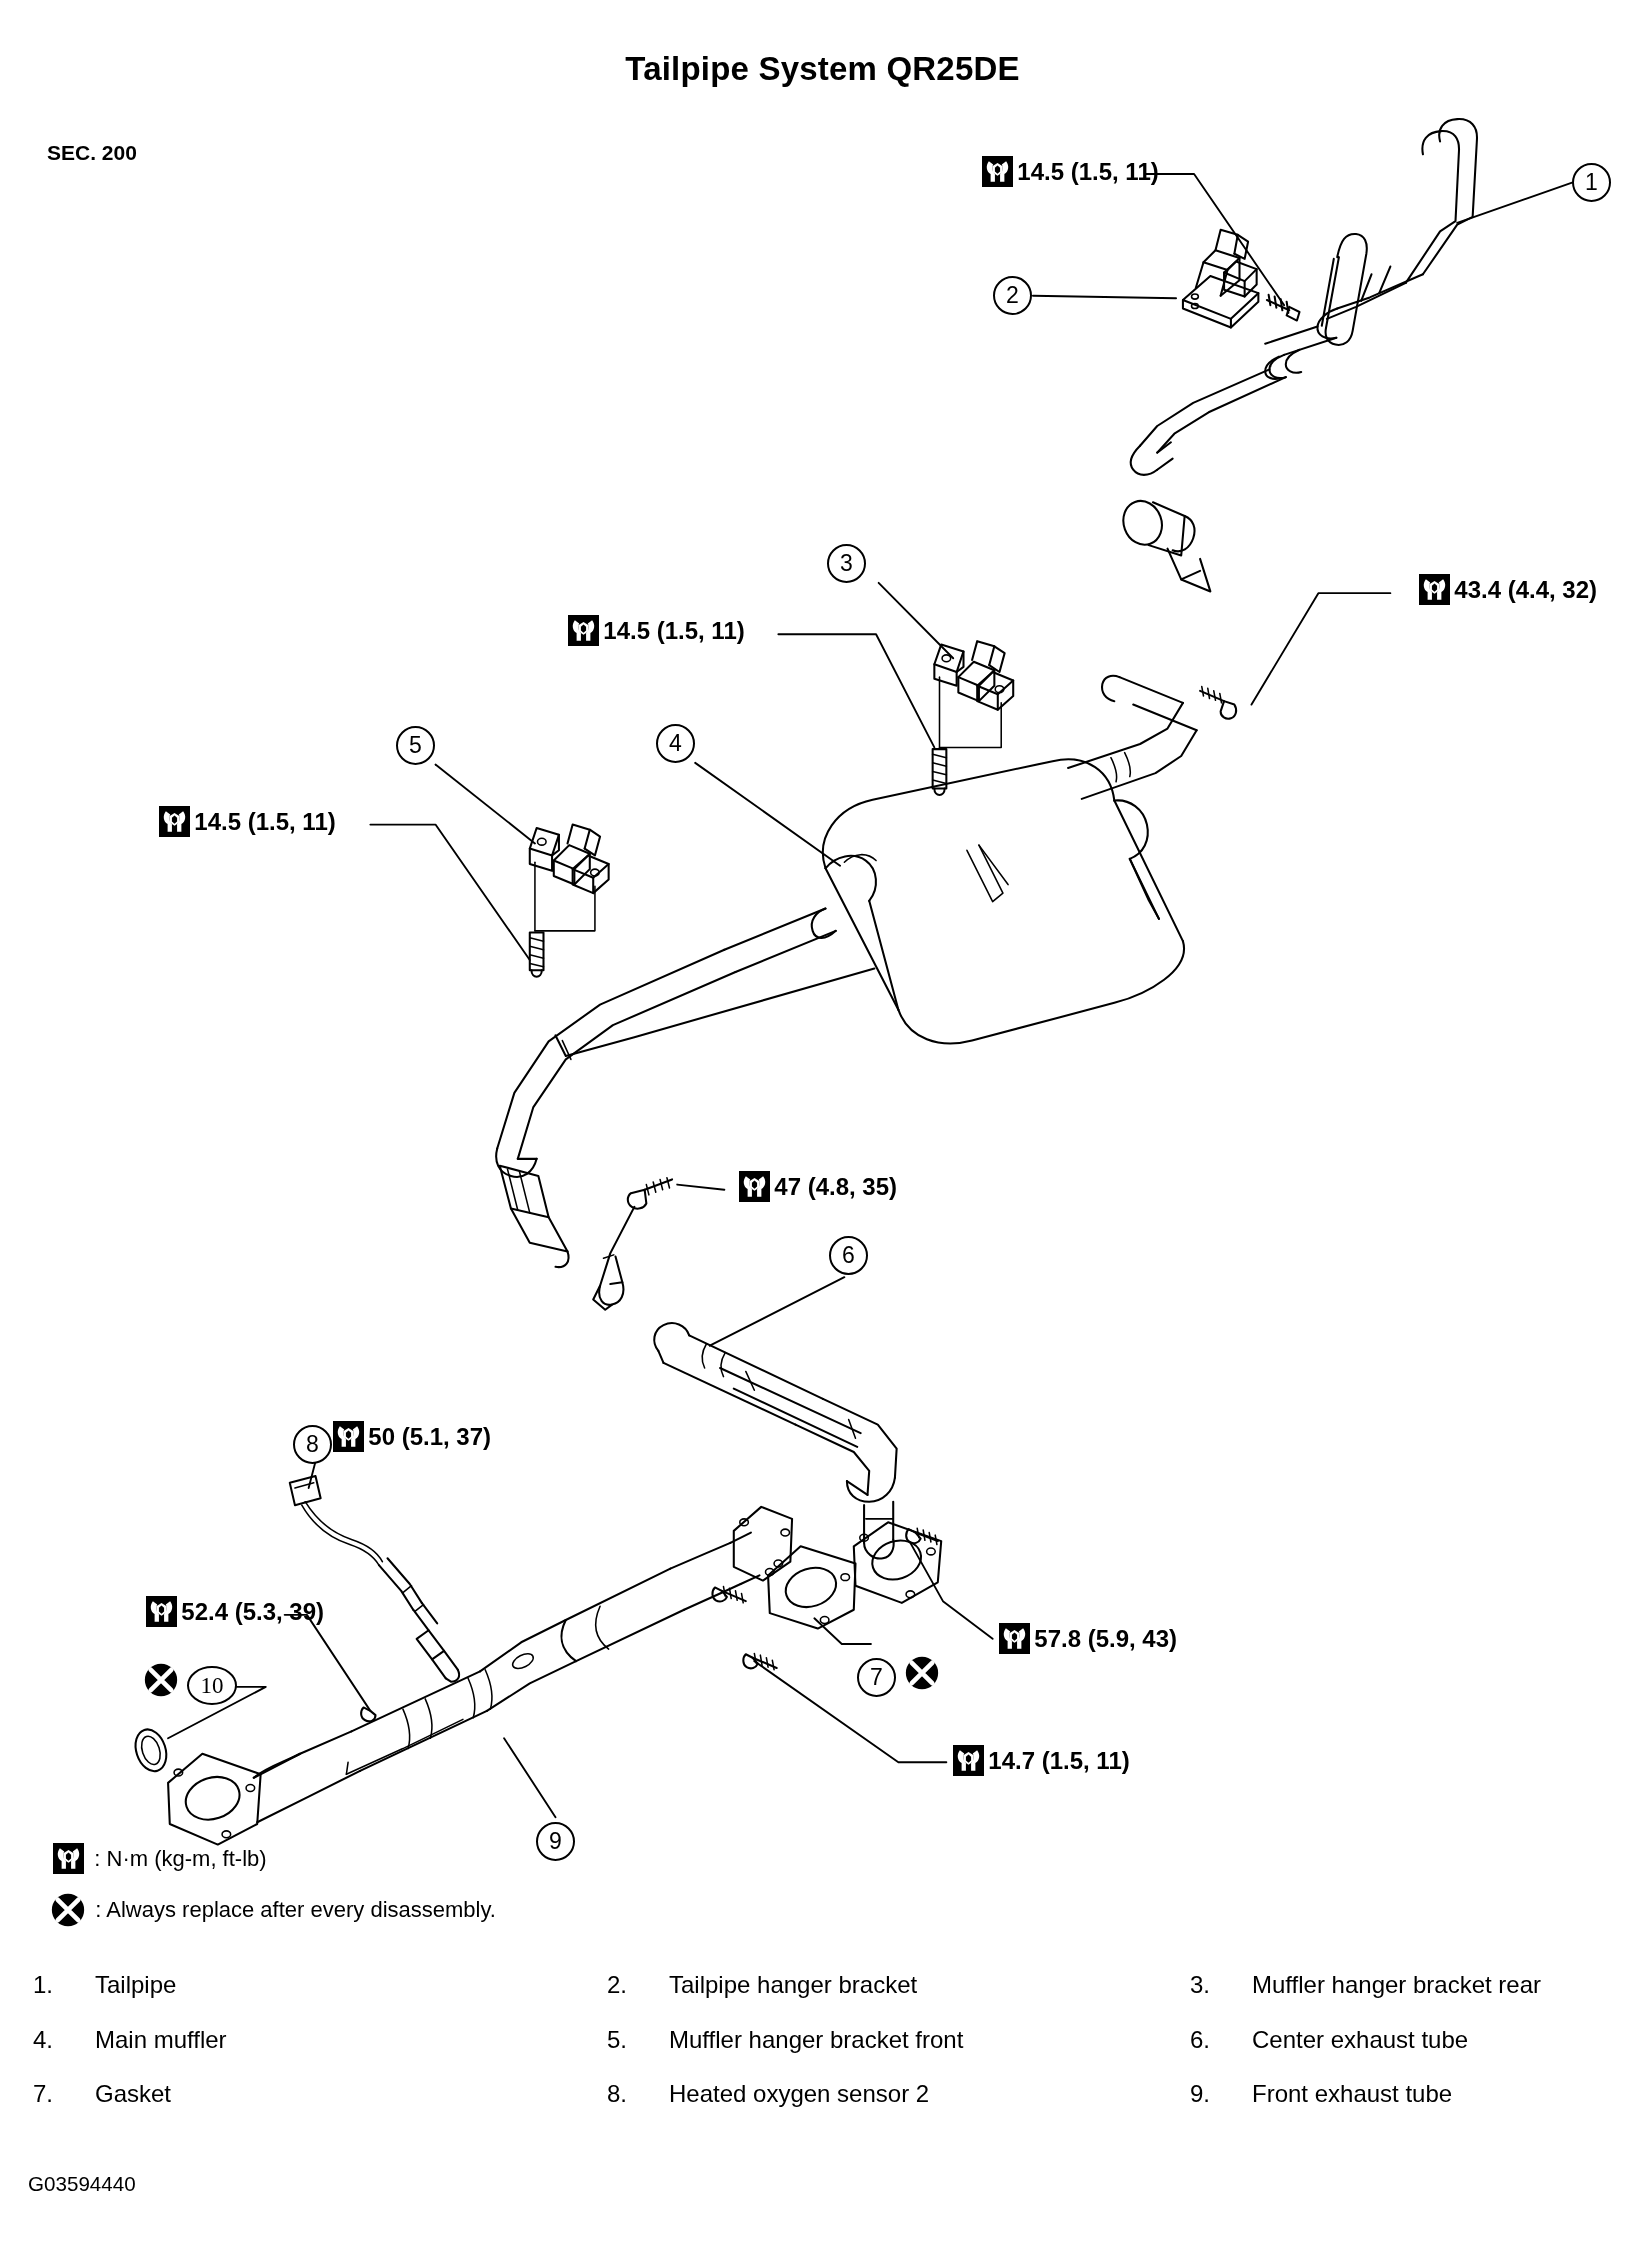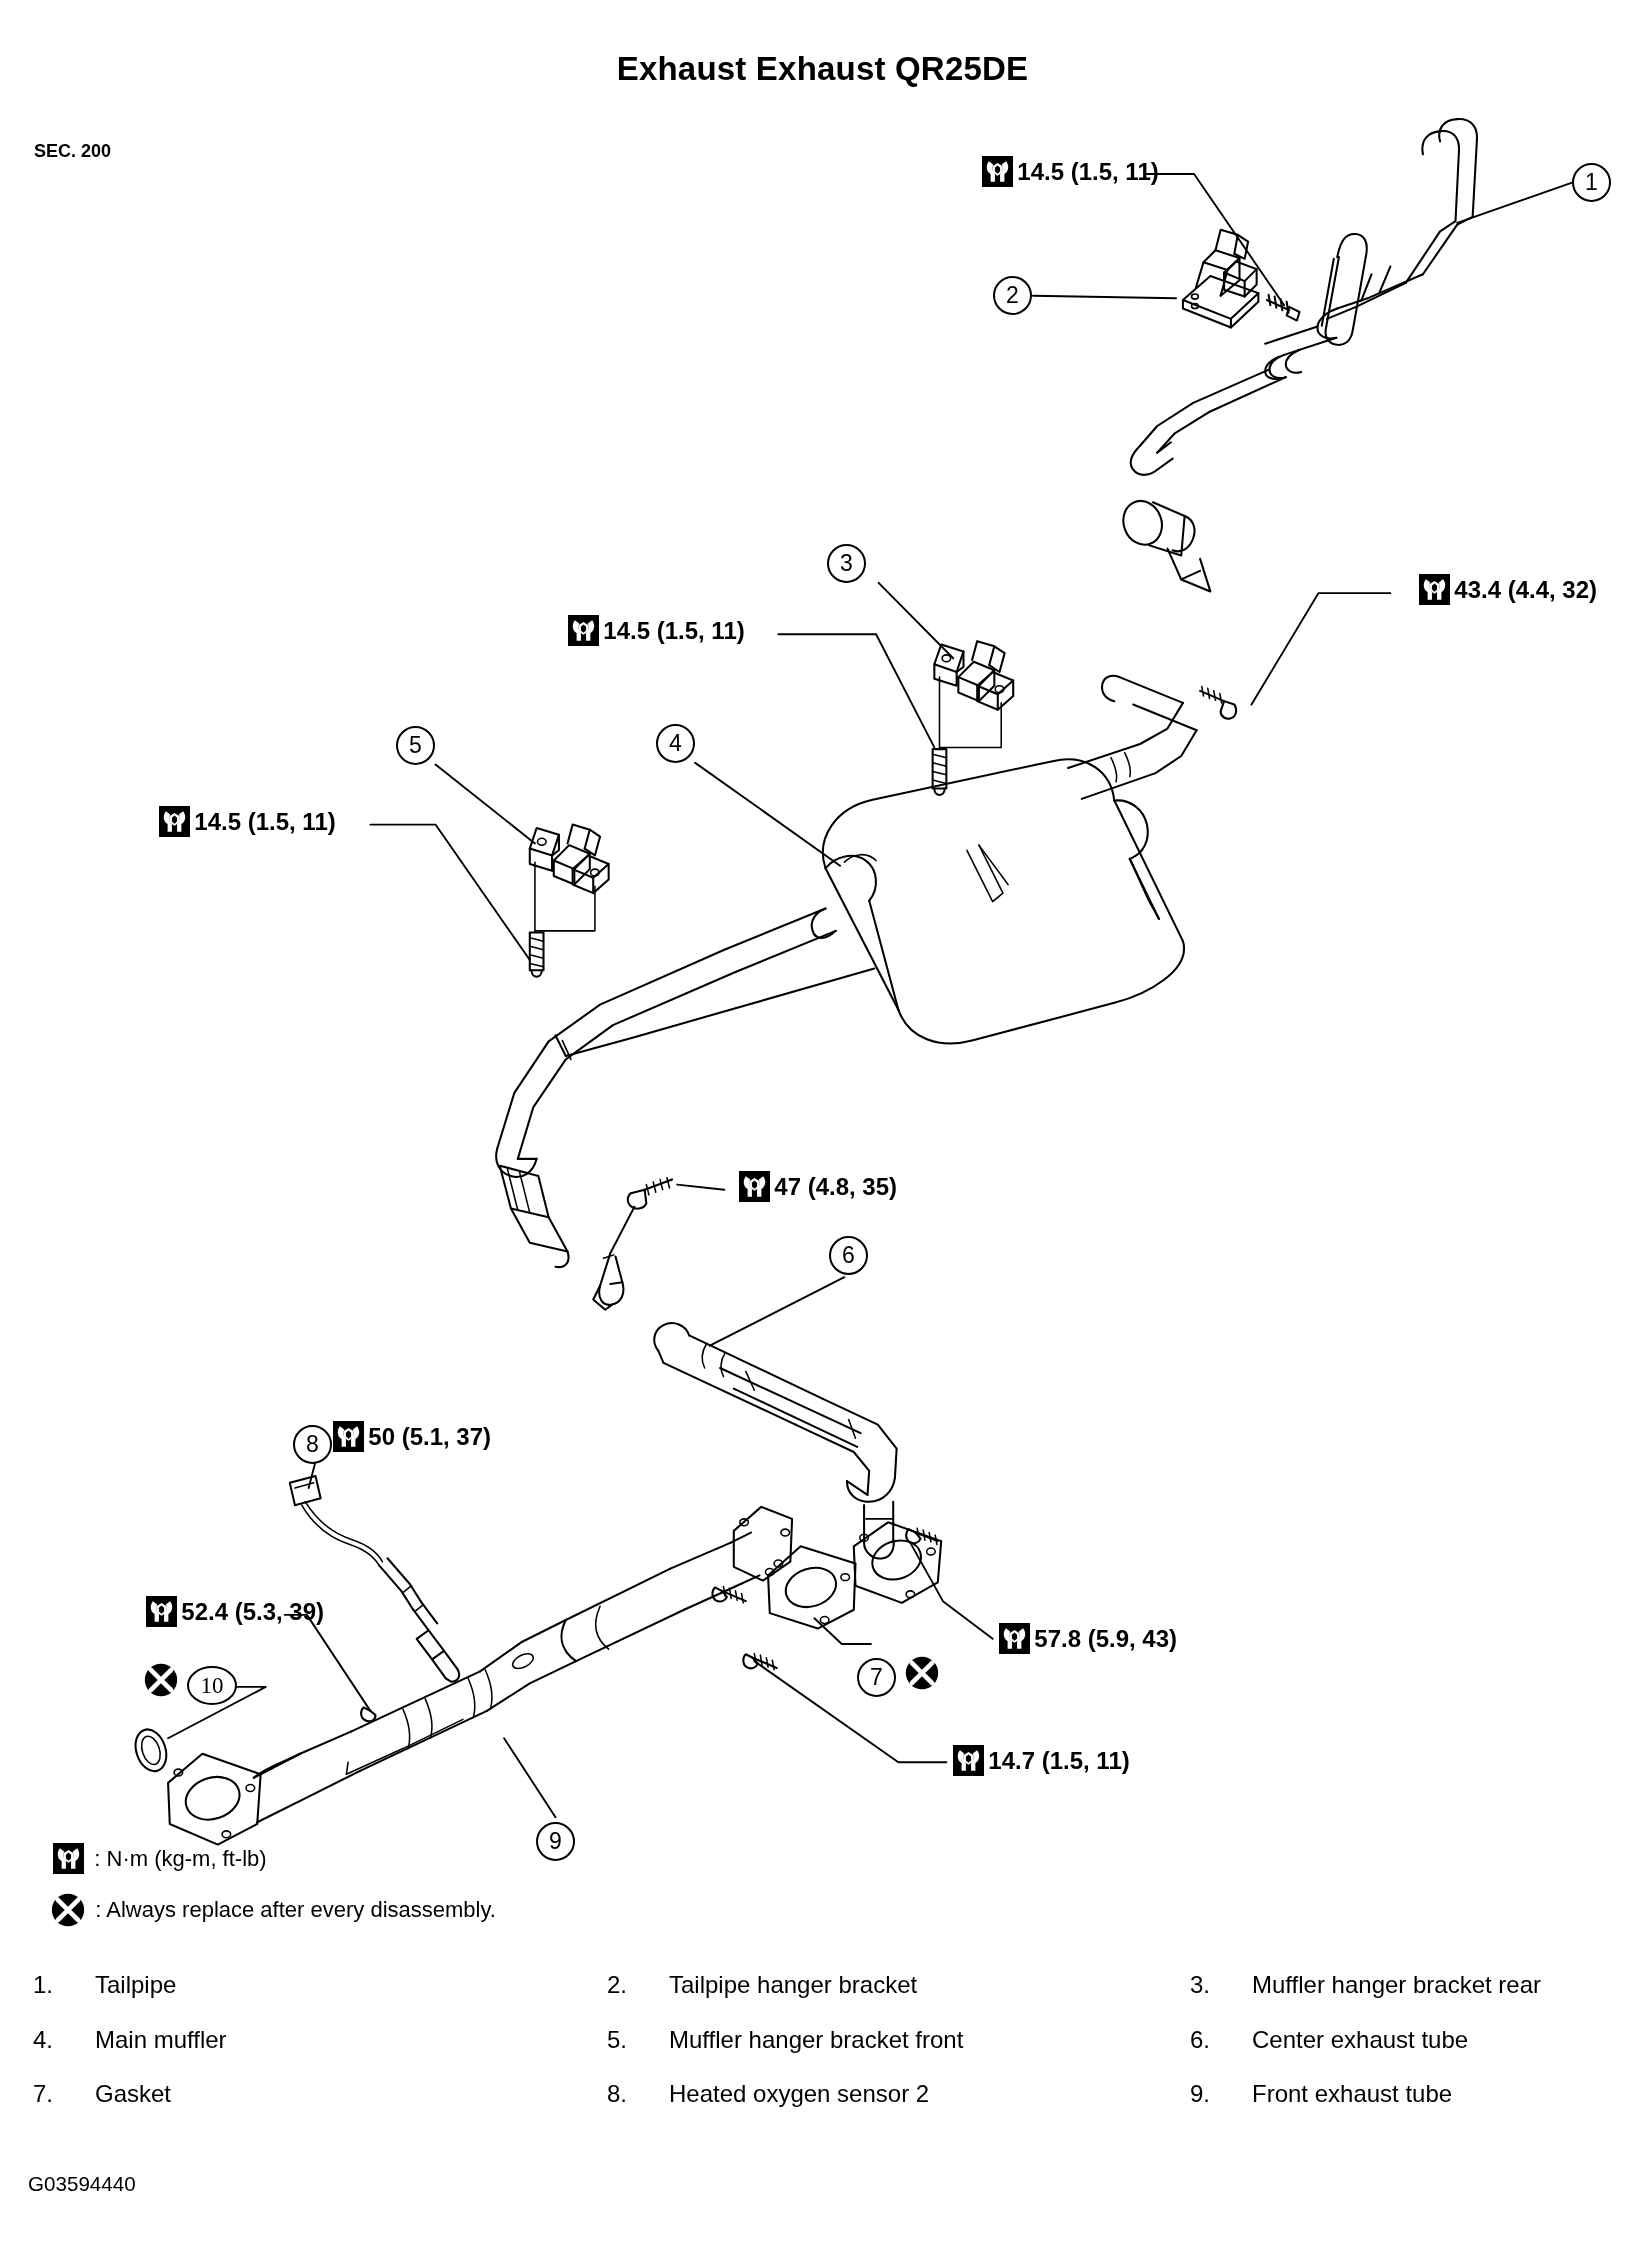--- a/index.html
+++ b/index.html
@@ -23,23 +23,23 @@
     left: 0;
     top: 50px;
     width: 1645px;
     text-align: center;
     font-size: 33px;
     font-weight: bold;
     letter-spacing: 0.2px;
   }
   .sec-label {
     position: absolute;
-    left: 34px;
+    left: 47px;
     top: 141px;
-    font-size: 18px;
+    font-size: 21px;
     font-weight: bold;
   }
   .doc-code {
     position: absolute;
     left: 28px;
     top: 2172px;
     font-size: 20.6px;
     font-weight: normal;
   }
 
@@ -148,21 +148,21 @@
     stroke-linecap: round;
   }
   #artwork .thin { stroke-width: 1.8; }
   #artwork .leader { stroke-width: 2.2; }
 </style>
 </head>
 <body>
 
 <div id="page">
 
-  <div class="page-title">Exhaust Exhaust QR25DE</div>
+  <div class="page-title">Tailpipe System QR25DE</div>
   <div class="sec-label">SEC. 200</div>
 
   <svg id="artwork" viewBox="0 0 1919 2625" xmlns="http://www.w3.org/2000/svg">
 
     <g>
 
       <path d="M1680,165 C1676,150 1684,140 1700,139 C1716,138 1724,148 1723,163
                L1718,253 L1700,262 L1660,320"></path>
       <path d="M1660,180 C1657,164 1665,154 1681,153 C1697,152 1703,162 1702,177
                L1698,258 L1680,270 L1640,330"></path>

